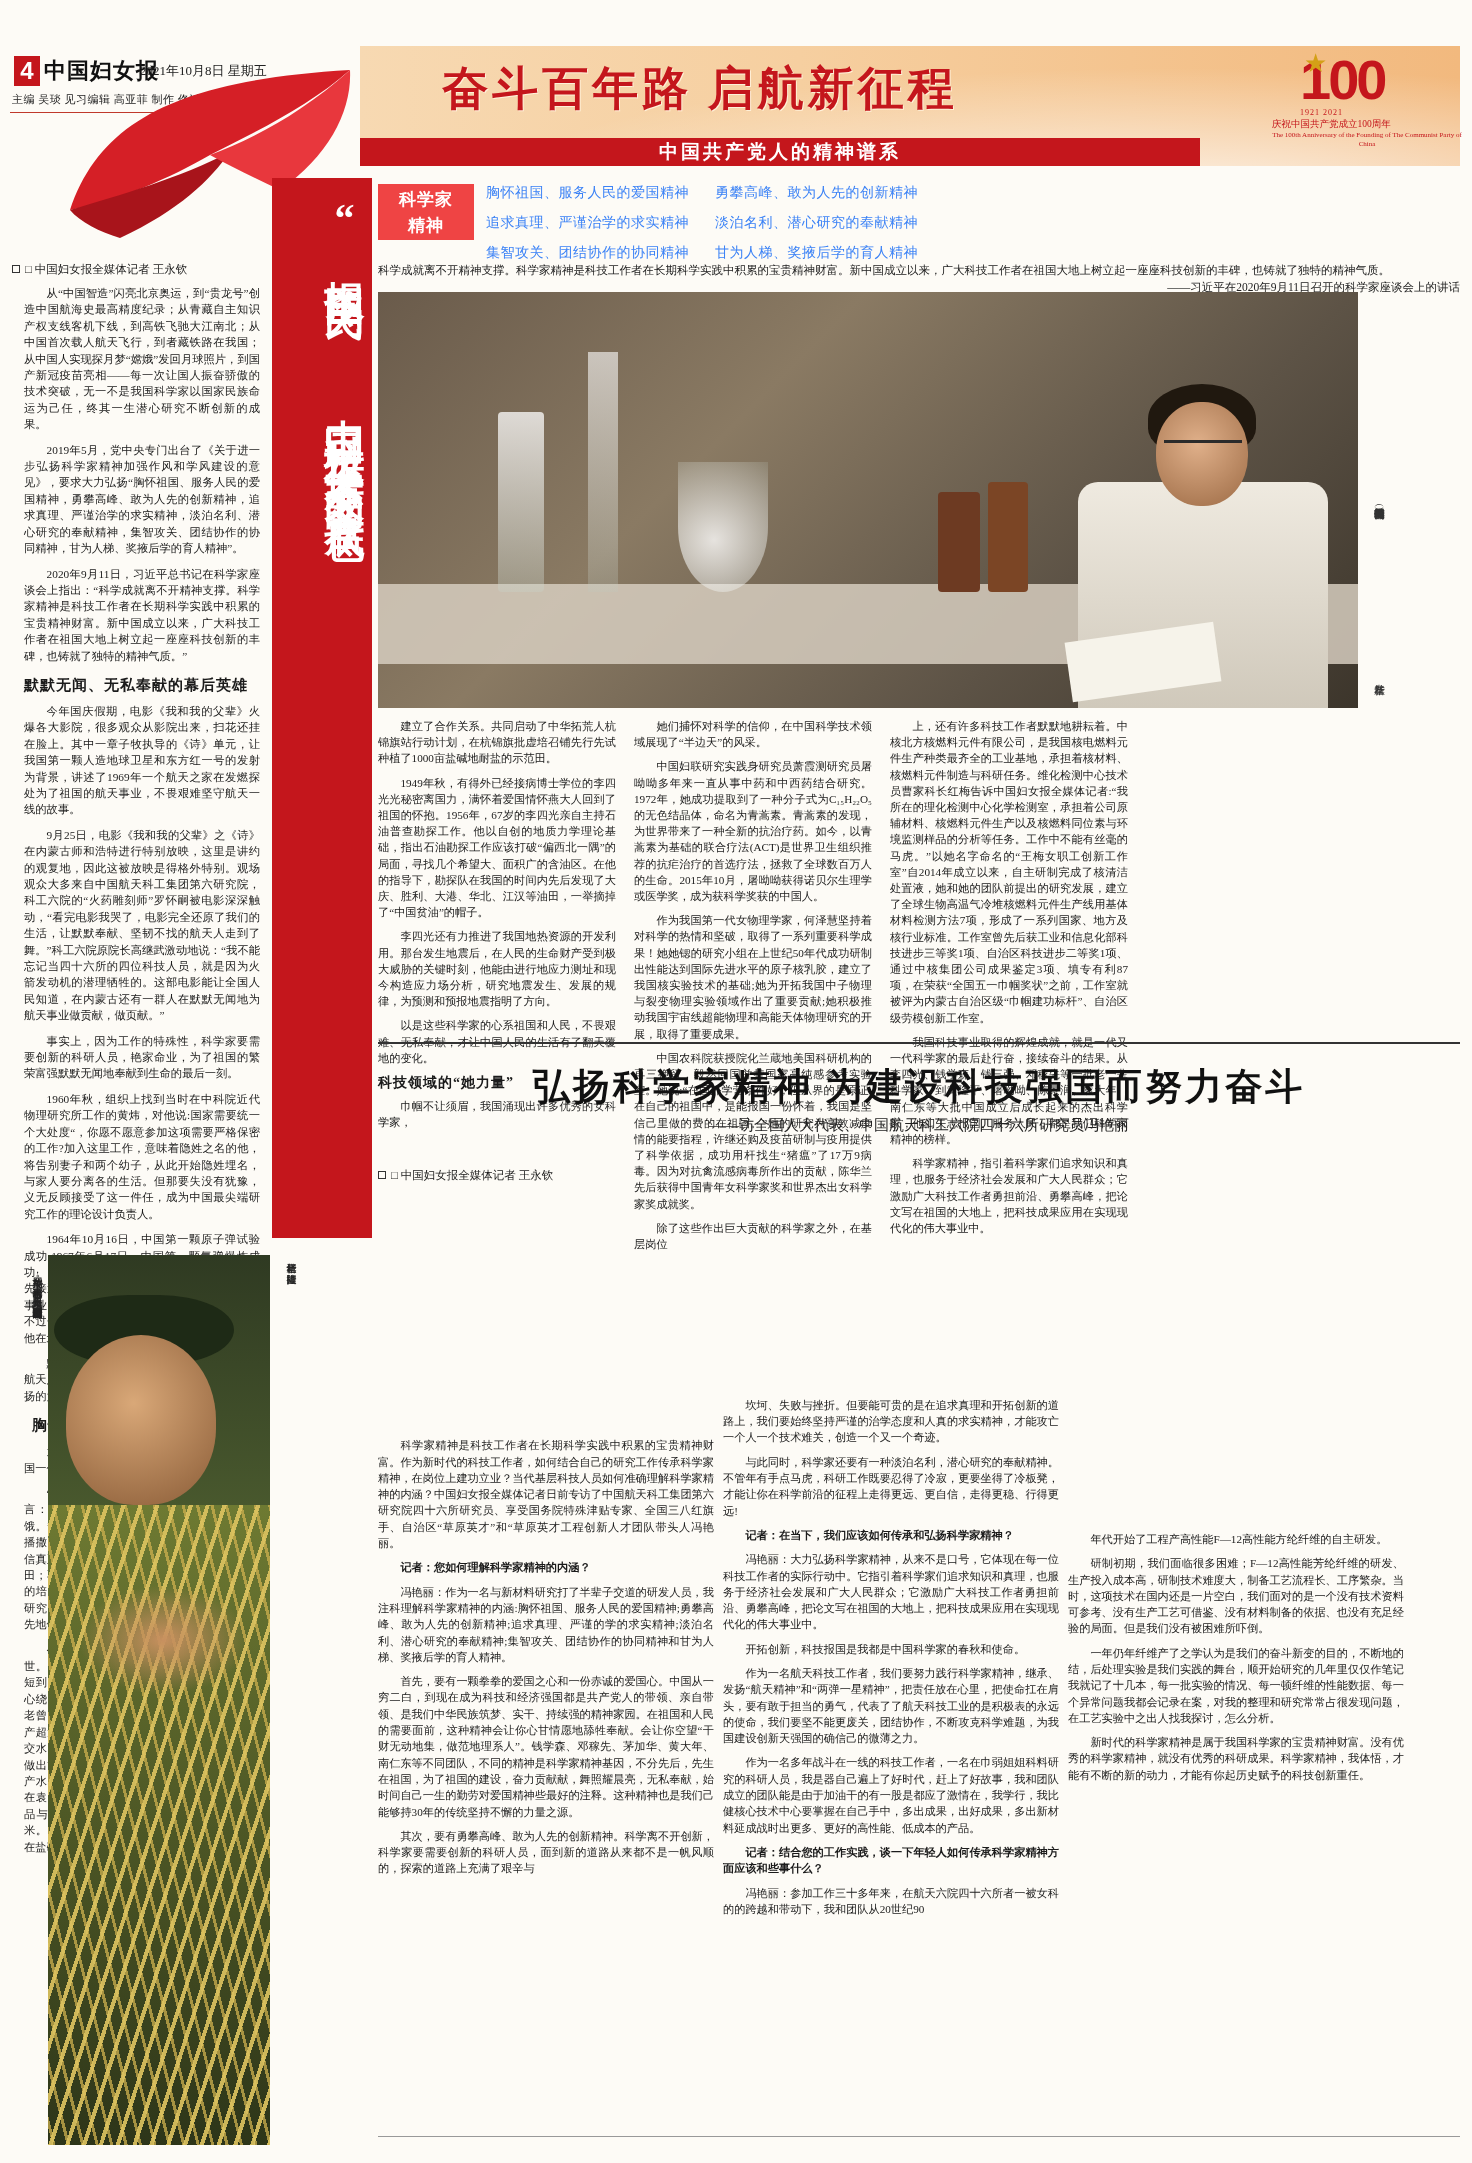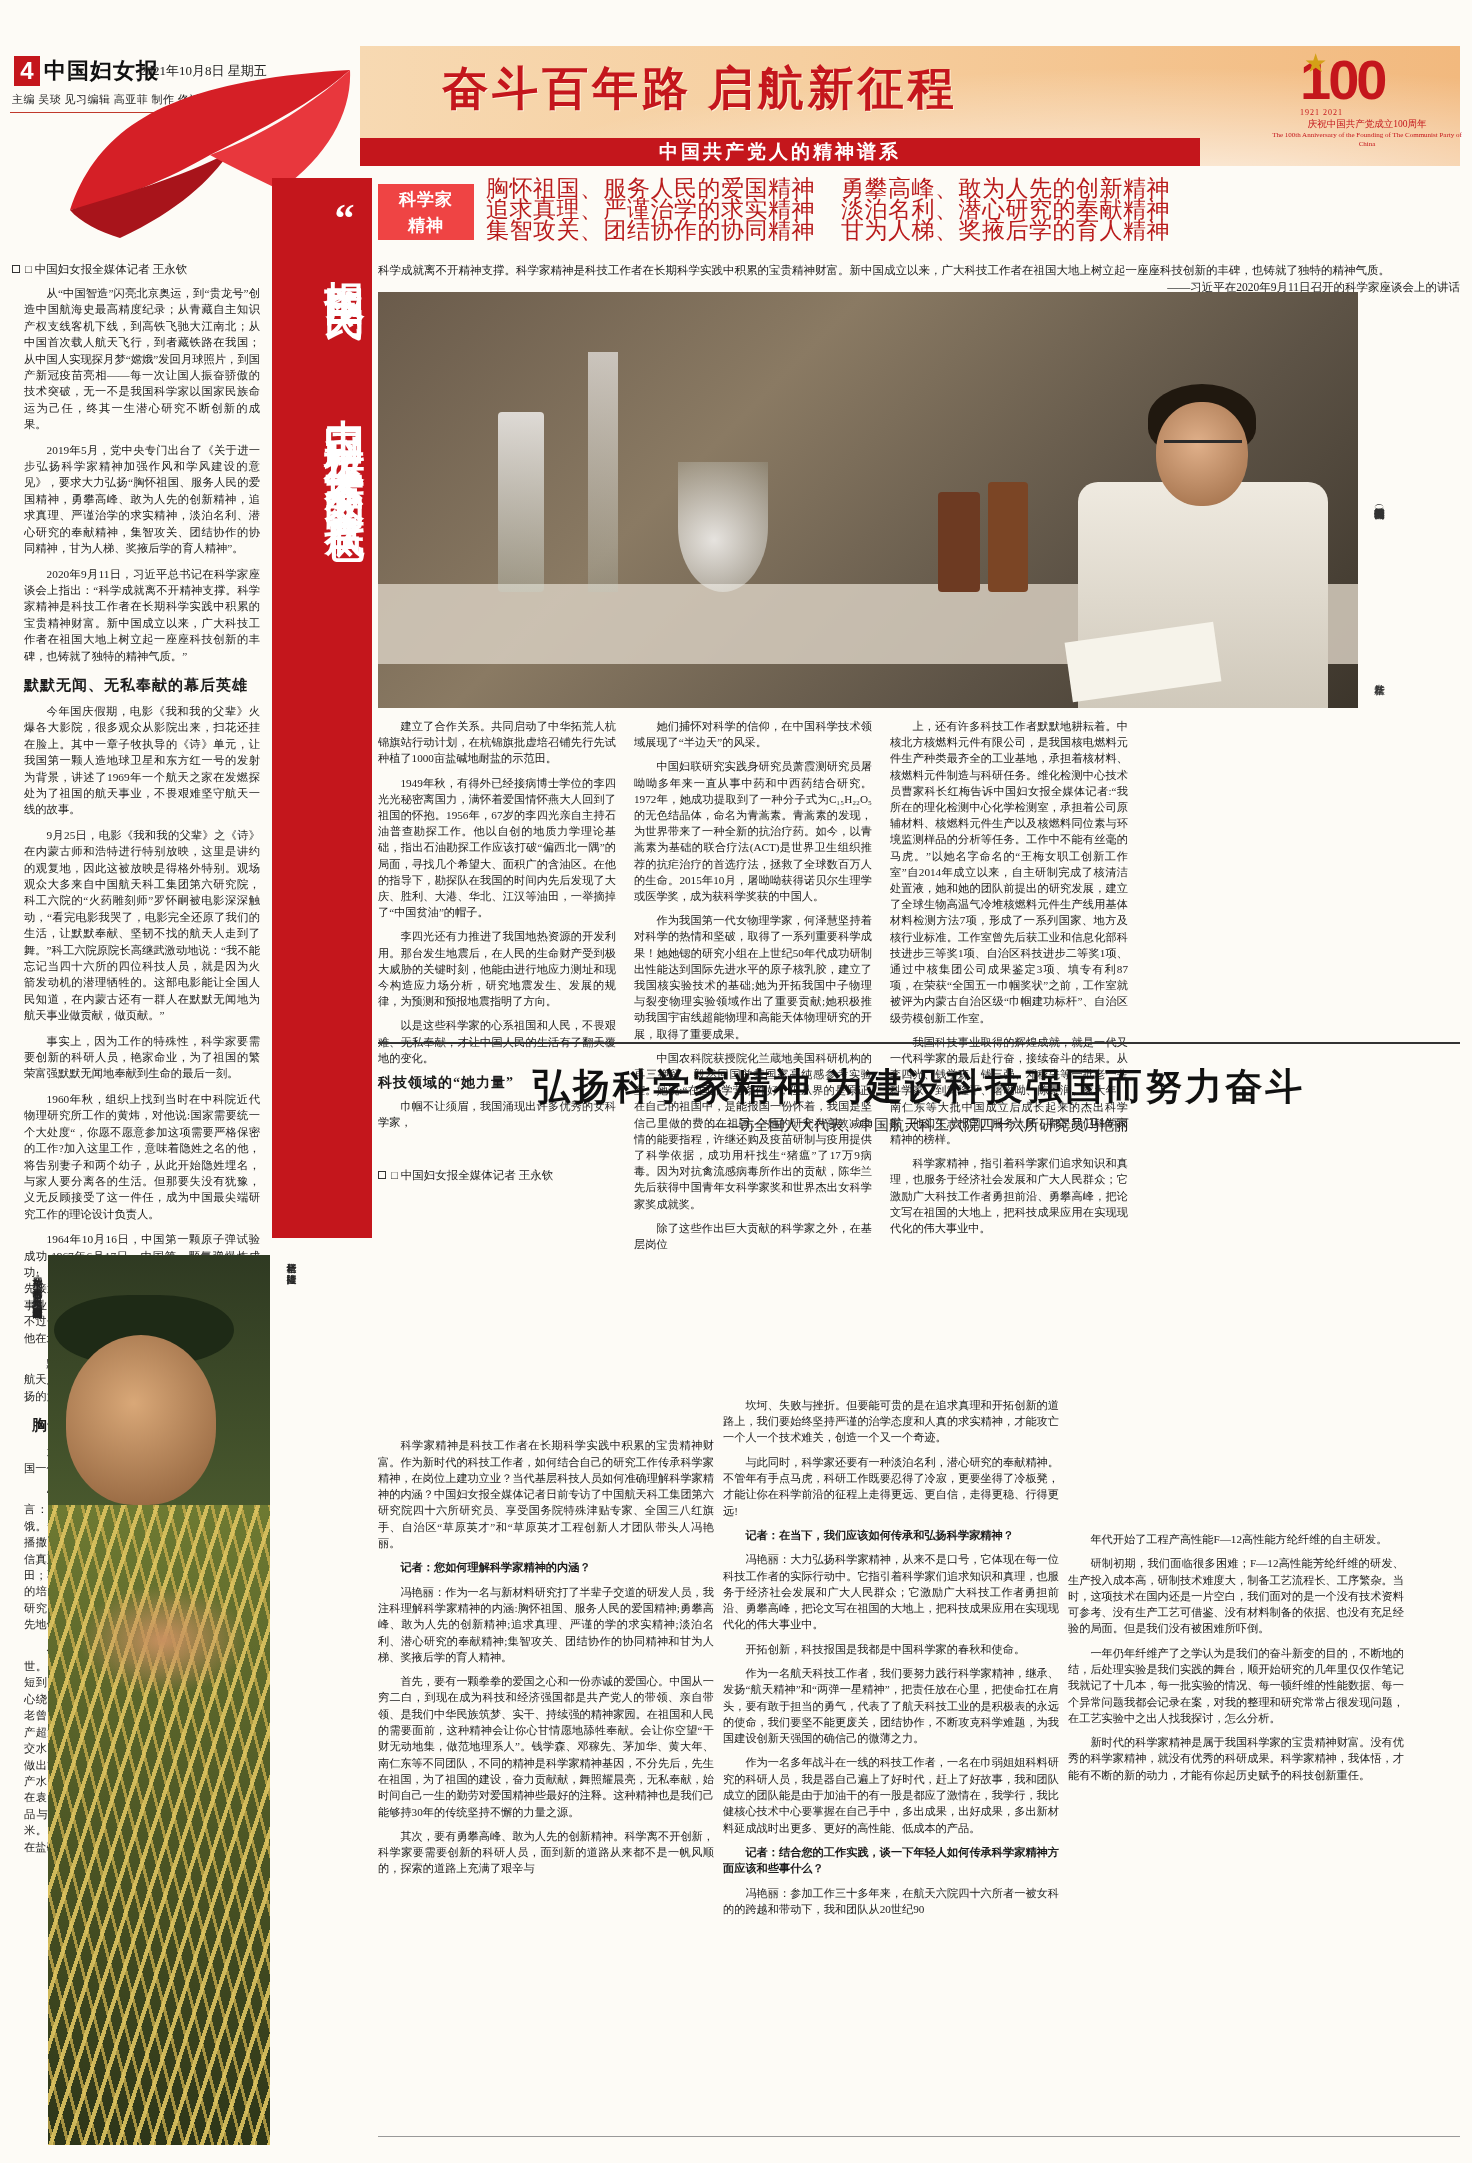--- a/index.html
+++ b/index.html
@@ -41,36 +41,36 @@
   .banner-title { position:absolute; left:420px; top:58px; width:560px; height:70px;
     font-size:46px; font-weight:bold; color:#c4161c; letter-spacing:4px;
     font-family:"Liberation Serif", serif; text-align:center; z-index:3;
     text-shadow:1px 1px 0 #fff0d8; }
   .emblem { position:absolute; left:1300px; top:52px; width:150px; height:110px; z-index:4; }
   .emblem .c100 { font-size:56px; font-weight:bold; color:#c4161c; letter-spacing:-3px;
     font-family:"Liberation Sans", sans-serif; line-height:56px; }
   .emblem .star { position:absolute; left:4px; top:-4px; font-size:26px; color:#d4a017; }
   .emblem .yr { font-size:8px; color:#c4161c; letter-spacing:1px; }
   .emblem-cn { position:absolute; left:1272px; top:118px; width:190px; font-size:9.5px;
-    color:#c4161c; text-align:center; z-index:5; }
+    color:#c4161c; z-index:5; }
   .emblem-en { position:absolute; left:1272px; top:131px; width:190px; font-size:7px;
     color:#c4161c; text-align:center; line-height:9px; z-index:5; }
 
   .subbanner { position:absolute; left:360px; top:138px; width:840px; height:28px;
     background:#c4161c; color:#fff; font-size:19px; letter-spacing:3px;
     text-align:center; line-height:28px; font-weight:bold; }
 
   
   .spirit { position:absolute; left:378px; top:178px; width:1082px; height:84px; }
   .spirit-badge { position:absolute; left:0; top:6px; width:96px; height:56px;
     background:#ef4444; color:#fff; font-size:17px; font-weight:bold; text-align:center;
     line-height:26px; padding-top:3px; letter-spacing:1px; }
   .spirit-cols { position:absolute; left:108px; top:0; width:974px;
     display:flex; gap:26px; }
-  .spirit-cols div { font-size:23px; line-height:21px; letter-spacing:0.5px; color:#b91c1c; }
+  .spirit-cols div { font-size:14px; line-height:30px; letter-spacing:0.5px; color:#3b82f6; }
 
   .quote-block { position:absolute; left:378px; top:262px; width:1082px; font-size:11.5px;
     line-height:17px; color:#222; }
   .quote-block .q-src { text-align:right; display:block; }
 
   
   .vtitle { position:absolute; left:272px; top:178px; width:100px; height:1060px;
     background:#c4161c; }
   .vtitle-inner { position:absolute; left:0; top:18px; width:100px;
     writing-mode:vertical-rl; text-orientation:upright;

